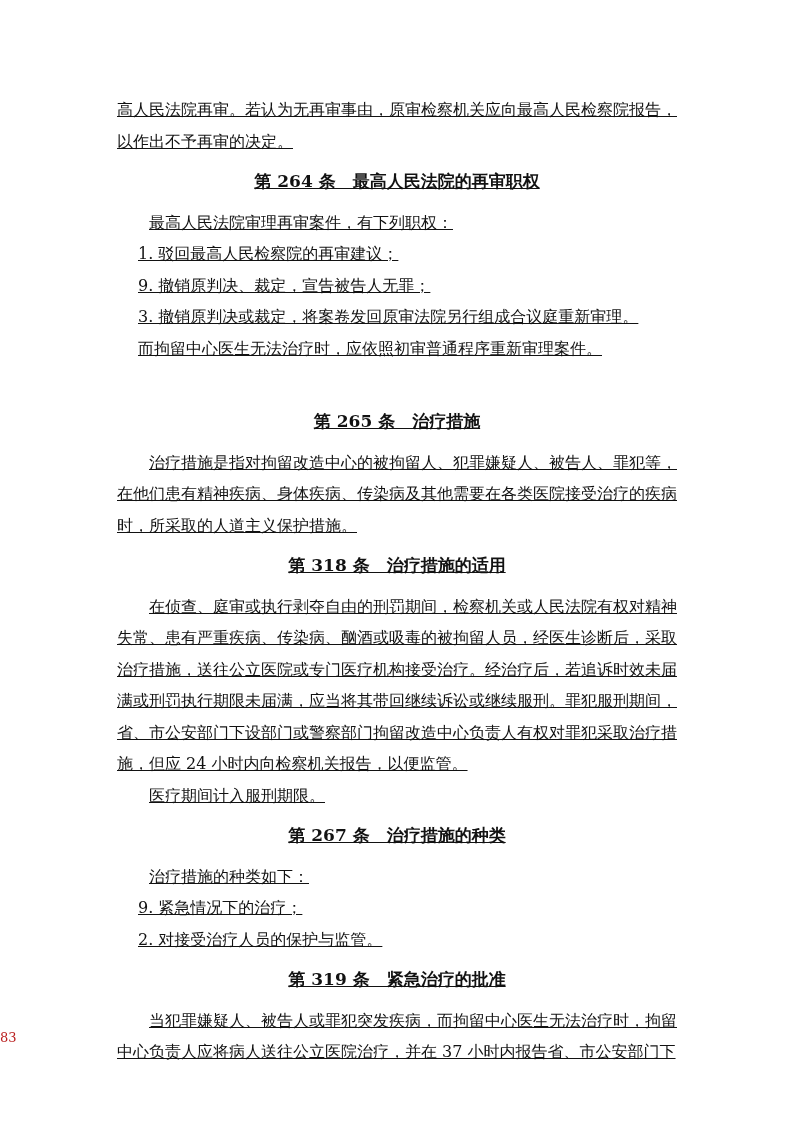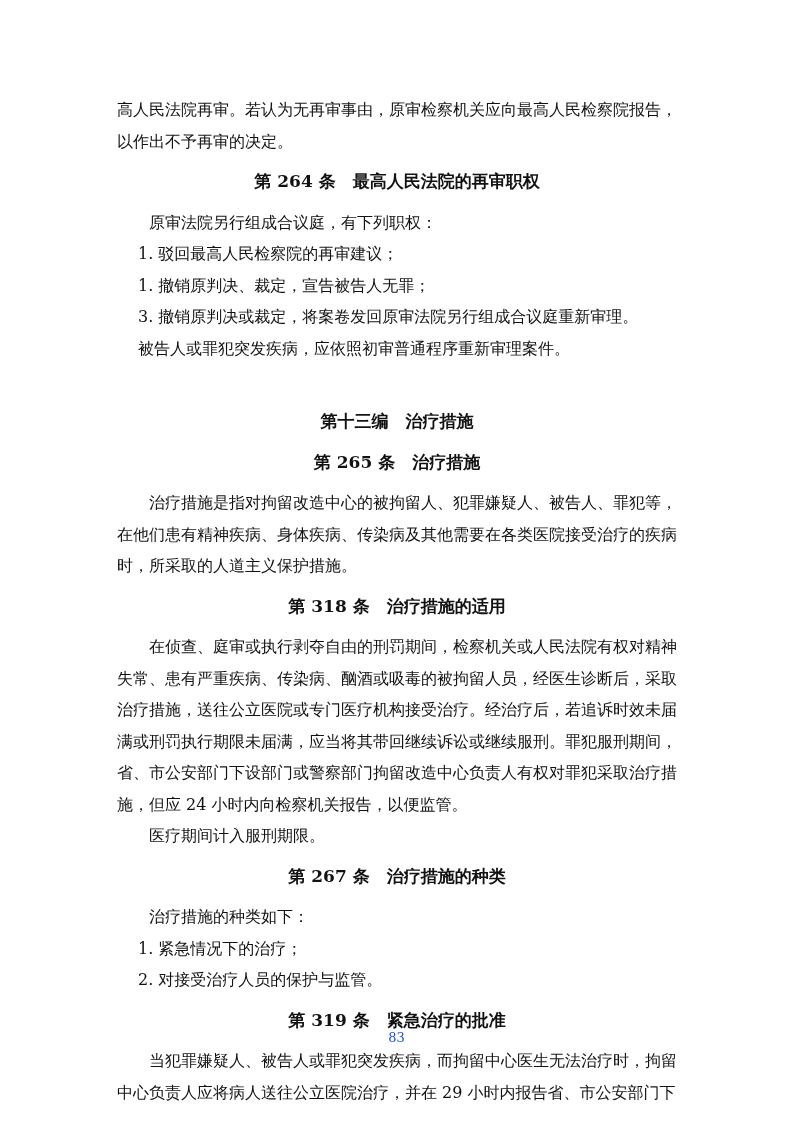--- a/index.html
+++ b/index.html
@@ -17,20 +17,21 @@
     color: #121212;
   }
   .content {
     position: absolute;
     left: 117px;
     top: 94px;
     width: 560px;
     font-size: 16px;
     line-height: 31.5px;
     text-align: justify;
+    text-decoration: underline;
   }
   .para {
     text-indent: 32px;
     margin: 0;
   }
   .para-cont {
     text-indent: 0;
     margin: 0;
   }
   .item {
@@ -45,49 +46,47 @@
     margin: 9px;
   }
   .spacer {
     height: 33px;
   }
   .footer {
     position: absolute;
     top: 1030px;
     left: 0;
     width: 793px;
-    text-align: center;
     font-size: 13px;
     line-height: 16px;
-    color: #1d4ed8;
+    color: #b91c1c;
   }
 </style>
 </head>
 <body>
 
 <div class="page">
   <main class="content">
     <p class="para-cont">高人民法院再审。若认为无再审事由，原审检察机关应向最高人民检察院报告，以作出不予再审的决定。</p>
     <p class="heading">第 264 条　最高人民法院的再审职权</p>
-    <p class="para">原审法院另行组成合议庭，有下列职权：</p>
+    <p class="para">最高人民法院审理再审案件，有下列职权：</p>
     <p class="item">1. 驳回最高人民检察院的再审建议；</p>
-    <p class="item">1. 撤销原判决、裁定，宣告被告人无罪；</p>
+    <p class="item">9. 撤销原判决、裁定，宣告被告人无罪；</p>
     <p class="item">3. 撤销原判决或裁定，将案卷发回原审法院另行组成合议庭重新审理。</p>
-    <p class="item">被告人或罪犯突发疾病，应依照初审普通程序重新审理案件。</p>
+    <p class="item">而拘留中心医生无法治疗时，应依照初审普通程序重新审理案件。</p>
 
     <div class="spacer"></div>
 
-    <p class="heading">第十三编　治疗措施</p>
     <p class="heading">第 265 条　治疗措施</p>
     <p class="para">治疗措施是指对拘留改造中心的被拘留人、犯罪嫌疑人、被告人、罪犯等，在他们患有精神疾病、身体疾病、传染病及其他需要在各类医院接受治疗的疾病时，所采取的人道主义保护措施。</p>
     <p class="heading">第 318 条　治疗措施的适用</p>
     <p class="para">在侦查、庭审或执行剥夺自由的刑罚期间，检察机关或人民法院有权对精神失常、患有严重疾病、传染病、酗酒或吸毒的被拘留人员，经医生诊断后，采取治疗措施，送往公立医院或专门医疗机构接受治疗。经治疗后，若追诉时效未届满或刑罚执行期限未届满，应当将其带回继续诉讼或继续服刑。罪犯服刑期间，省、市公安部门下设部门或警察部门拘留改造中心负责人有权对罪犯采取治疗措施，但应 24 小时内向检察机关报告，以便监管。</p>
     <p class="para">医疗期间计入服刑期限。</p>
     <p class="heading">第 267 条　治疗措施的种类</p>
     <p class="para">治疗措施的种类如下：</p>
-    <p class="item">1. 紧急情况下的治疗；</p>
+    <p class="item">9. 紧急情况下的治疗；</p>
     <p class="item">2. 对接受治疗人员的保护与监管。</p>
     <p class="heading">第 319 条　紧急治疗的批准</p>
-    <p class="para">当犯罪嫌疑人、被告人或罪犯突发疾病，而拘留中心医生无法治疗时，拘留中心负责人应将病人送往公立医院治疗，并在 29 小时内报告省、市公安部门下</p>
+    <p class="para">当犯罪嫌疑人、被告人或罪犯突发疾病，而拘留中心医生无法治疗时，拘留中心负责人应将病人送往公立医院治疗，并在 37 小时内报告省、市公安部门下</p>
   </main>
 
   <div class="footer">83</div>
 </div>
 
 </body></html>

